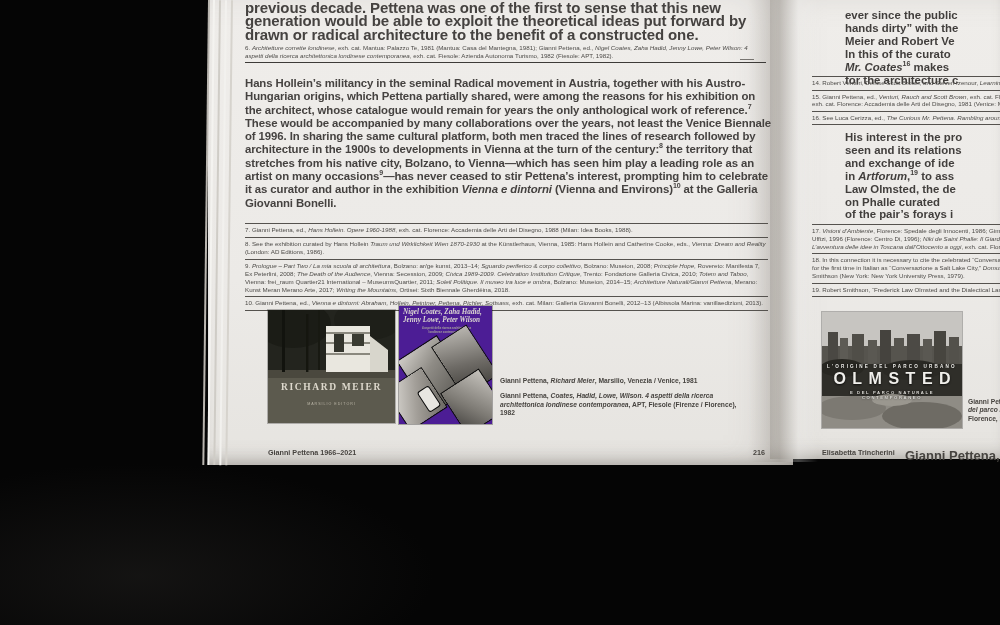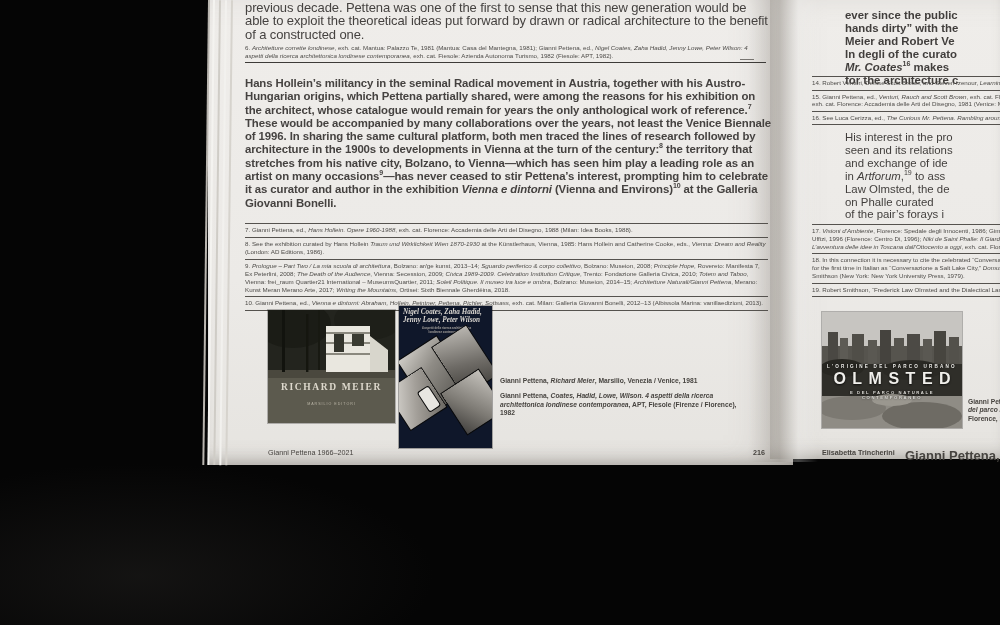--- a/index.html
+++ b/index.html
@@ -12,61 +12,61 @@
   .paper-left{left:208px;top:0;width:585px;height:465px;
          box-shadow:inset -40px 0 50px -30px rgba(120,114,106,0.45), inset 0 -14px 18px -12px rgba(110,105,98,0.55);}
   .paper-right{left:770px;top:0;width:230px;height:459px;
          box-shadow:inset 30px 0 40px -22px rgba(125,119,111,0.5), inset 0 -12px 16px -10px rgba(110,105,98,0.5);}
   .page-stack{position:absolute;left:208px;top:0;width:30px;height:465px;transform:rotate(0.7deg);transform-origin:top left;}
   .page-stack i{position:absolute;top:0;bottom:0;width:2px;}
   .gutter{position:absolute;left:748px;top:0;width:70px;height:462px;
          background:linear-gradient(90deg,rgba(255,255,255,0) 0%,rgba(135,129,121,0.28) 45%,rgba(255,255,255,0.25) 72%,rgba(255,255,255,0) 100%);}
 
   .ink{color:#454240;}
-  .intro{position:absolute;left:245px;top:1px;width:527px;font-size:13px;line-height:13.4px;font-weight:normal;letter-spacing:-0.1px;}
+  .intro{position:absolute;left:245px;top:1px;width:527px;font-size:15px;line-height:13.4px;font-weight:bold;letter-spacing:-0.1px;}
   .bodypar{position:absolute;left:245px;top:77px;width:527px;font-size:11.4px;line-height:13.3px;font-weight:bold;letter-spacing:-0.1px;}
   .fn{font-size:6.2px;line-height:7.9px;color:#4c4a47;}
   .fn6{position:absolute;left:245px;top:44px;width:521px;}
   .rule{position:absolute;background:#3d3b38;height:1.5px;}
   .regdash{position:absolute;left:740px;top:59px;width:14px;height:1px;background:#777470;}
   .fnstack{position:absolute;left:245px;top:223px;width:523px;border-top:1px solid #55524e;}
   .fnstack .fnblock{padding:2.2px 0 2.8px 0;border-bottom:1px solid #55524e;}
   .it{font-style:italic;}
   sup{font-size:62%;line-height:0;}
 
   .cover{position:absolute;overflow:hidden;}
   .cover-meier{left:268px;top:310px;width:127px;height:113px;background:#23241e;box-shadow:0 0 0 1px rgba(0,0,0,0.25);}
   .cover-meier .title{position:absolute;left:0;right:0;top:72px;text-align:center;color:#ded9cd;
         font-family:"Liberation Serif",serif;font-size:9.5px;letter-spacing:1.6px;font-weight:bold;}
   .cover-meier .pub{position:absolute;left:0;right:0;top:92px;text-align:center;color:#b9b4a6;font-size:3.6px;letter-spacing:1px;}
-  .cover-coates{left:399px;top:306px;width:93px;height:142px;background:#0f172a;box-shadow:0 0 0 1px rgba(0,0,0,0.3);}
+  .cover-coates{left:399px;top:306px;width:93px;height:118px;background:#4c1d95;box-shadow:0 0 0 1px rgba(0,0,0,0.3);}
   .cover-coates .authors{position:absolute;left:4px;top:3px;right:3px;color:#dcd8d2;
         font-family:"Liberation Serif",serif;font-style:italic;font-weight:bold;font-size:7.2px;line-height:7.8px;}
   .cover-coates .sub{position:absolute;left:10px;top:21px;right:8px;text-align:center;color:#a8a49e;font-size:2.9px;line-height:3.6px;font-weight:bold;}
   .collage{position:absolute;left:-6px;top:30px;width:110px;height:95px;}
   .collage div{position:absolute;box-shadow:0 0 0 1px #0a0a0a;}
   .ph1{left:18px;top:8px;width:46px;height:62px;transform:rotate(-33deg);background:linear-gradient(155deg,#cfccc6 0%,#8f8c86 40%,#55534e 100%);}
   .ph2{left:52px;top:-4px;width:40px;height:58px;transform:rotate(-33deg);background:linear-gradient(200deg,#b9b6b0 0%,#6e6b66 55%,#3c3a36 100%);}
   .ph3{left:2px;top:40px;width:42px;height:46px;transform:rotate(-33deg);background:linear-gradient(120deg,#e4e2dd 0%,#a39f99 50%,#6b6862 100%);}
   .ph4{left:58px;top:42px;width:44px;height:48px;transform:rotate(-33deg);background:linear-gradient(240deg,#c4c1bb 0%,#7d7a74 60%,#454340 100%);}
   .figw{left:30px;top:52px;width:12px;height:22px;transform:rotate(-33deg);background:#e8e6e1;box-shadow:none;border-radius:2px;}
 
   .caps{position:absolute;left:500px;top:377px;width:252px;font-size:6.7px;line-height:8.3px;font-weight:bold;color:#46433f;}
   .caps .cap + .cap{margin-top:7px;}
-  .footer-left{position:absolute;left:268px;top:448px;font-size:7.2px;font-weight:normal;color:#46433f;}
+  .footer-left{position:absolute;left:268px;top:448px;font-size:7.2px;font-weight:bold;color:#46433f;}
   .pageno{position:absolute;left:700px;top:448px;width:65px;text-align:right;font-size:7.2px;font-weight:bold;color:#46433f;}
 
   .r-top{position:absolute;left:845px;top:9px;font-size:11.4px;line-height:12.9px;font-weight:bold;color:#413e3c;}
   .r-top .ln, .r-body .ln{white-space:nowrap;}
   .r-fns{position:absolute;left:812px;width:200px;border-top:1px solid #55524e;}
   .r-fns .fnblock{padding:2px 0 2.6px 0;border-bottom:1px solid #55524e;}
   .r-fns .ln{white-space:nowrap;}
   .r-fns-upper{top:76px;}
   .r-fns-lower{top:224px;}
-  .r-body{position:absolute;left:845px;top:131px;font-size:11.4px;line-height:12.9px;font-weight:normal;color:#413e3c;}
+  .r-body{position:absolute;left:845px;top:131px;font-size:11.4px;line-height:12.9px;font-weight:bold;color:#413e3c;}
 
   .cover-olmsted{left:822px;top:312px;width:140px;height:116px;background:#c7c5c1;box-shadow:0 0 0 1px rgba(0,0,0,0.25);}
   .olm-text{position:absolute;left:0;right:0;text-align:center;color:#f0efeb;font-weight:bold;}
   .olm-kicker{top:52px;font-size:4.6px;letter-spacing:2.2px;text-shadow:0 0 2px rgba(0,0,0,0.8);}
   .olm-title{top:58px;font-size:16px;letter-spacing:6.5px;text-indent:6.5px;text-shadow:0 1px 2px rgba(0,0,0,0.7);}
   .olm-sub{top:78px;font-size:4.2px;letter-spacing:1.6px;color:#dddcd7;text-shadow:0 0 2px rgba(0,0,0,0.8);}
   .olm-cap{position:absolute;left:968px;top:398px;font-size:6.7px;line-height:8.4px;font-weight:bold;color:#46433f;white-space:nowrap;}
   .footer-right-author{position:absolute;left:822px;top:448px;font-size:7.2px;font-weight:bold;color:#46433f;}
   .footer-right-title{position:absolute;left:905px;top:448px;font-size:13px;font-weight:bold;color:#46433f;white-space:nowrap;}
 </style>
@@ -146,21 +146,21 @@
     <div class="cap"><span>Gianni Pettena, </span><span class="it">Coates, Hadid, Lowe, Wilson. 4 aspetti della ricerca architettonica londinese contemporanea</span><span>, APT, Fiesole (Firenze / Florence), 1982</span></div>
   </div>
 
   <div class="footer-left">Gianni Pettena 1966–2021</div>
   <div class="pageno">216</div>
 
   <div class="r-top">
     <div class="ln"><span>ever since the public</span></div>
     <div class="ln"><span>hands dirty” with the</span></div>
     <div class="ln"><span>Meier and Robert Ve</span></div>
-    <div class="ln"><span>In degli of the curato</span></div>
+    <div class="ln"><span>In this of the curato</span></div>
     <div class="ln"><span class="it">Mr. Coates</span><sup>16</sup><span> makes </span></div>
     <div class="ln"><span>for the architecture c</span></div>
   </div>
 
   <div class="r-fns r-fns-upper fn">
     <div class="fnblock">
       <div class="ln"><span>14.   Robert Venturi, Denise Scott Brown, and Steven Izenour, </span><span class="it">Learning f</span></div>
     </div>
     <div class="fnblock">
       <div class="ln"><span>15.   Gianni Pettena, ed., </span><span class="it">Venturi, Rauch and Scott Brown</span><span>, exh. cat. Flore</span></div>

